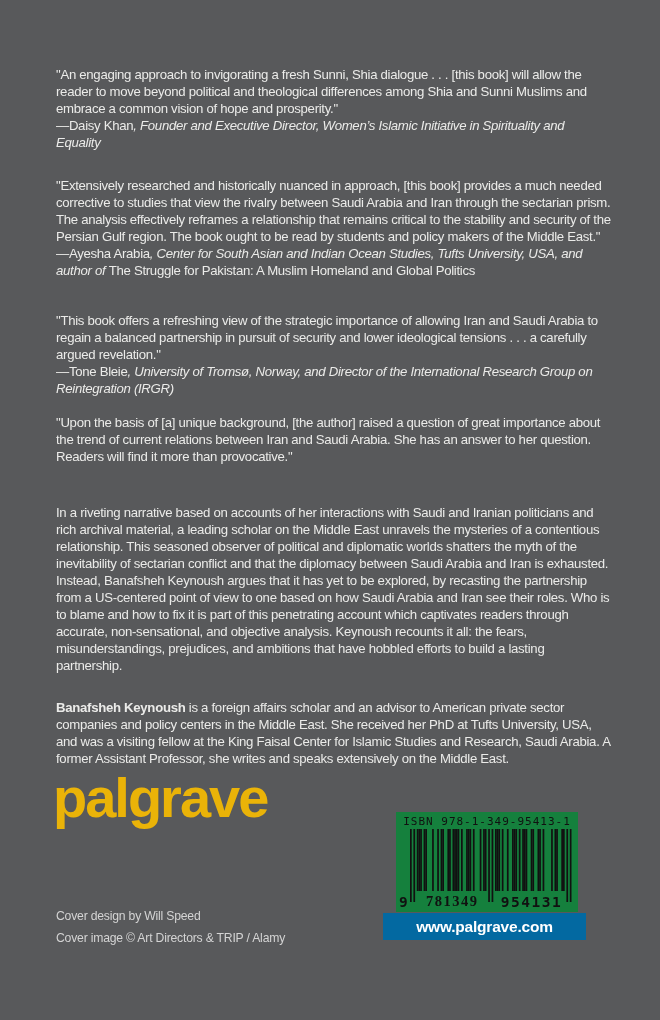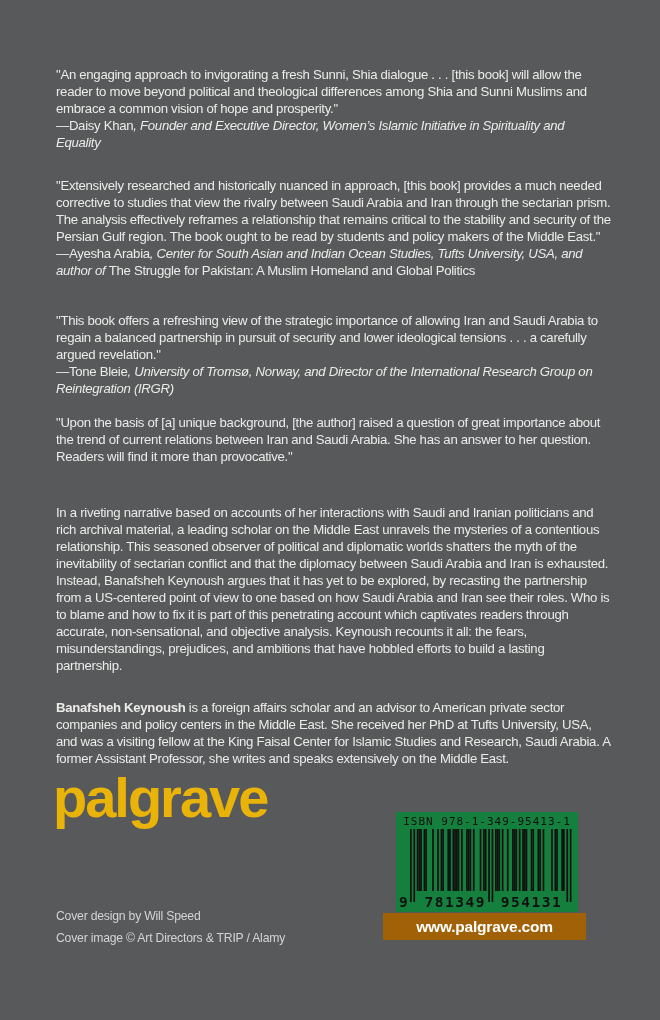--- a/index.html
+++ b/index.html
@@ -92,30 +92,30 @@
     bottom: 2px;
     width: 182px;
     height: 17px;
     font-family: "DejaVu Sans Mono", monospace;
     font-size: 14.5px;
     font-weight: bold;
     color: #111111;
   }
   .ean-digits span { position: absolute; bottom: 0; }
   .ean-lead { left: 3px; }
-  .ean-g1 { left: 20px; width: 70px; text-align: right; letter-spacing: 1.5px; }
+  .ean-g1 { left: 30px; width: 70px; text-align: left; letter-spacing: 1.5px; font-family: Liberation Serif, serif; }
   .ean-g2 { left: 100px; width: 71px; text-align: center; letter-spacing: 1.5px; }
 
   .website-bar {
     position: absolute;
     left: 383px;
     top: 913px;
     width: 203px;
     height: 27px;
-    background: #a16207;
+    background: #0369a1;
     display: flex;
     align-items: center;
     justify-content: center;
   }
   .website-url {
     color: #ffffff;
     font-size: 15.5px;
     font-weight: bold;
     letter-spacing: -0.2px;
   }

